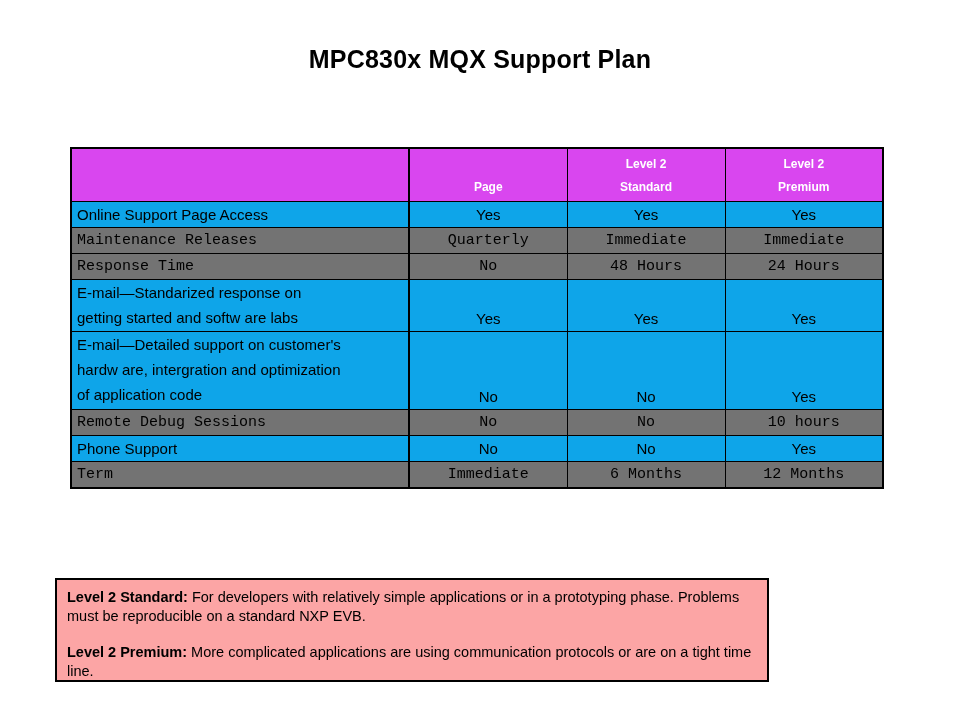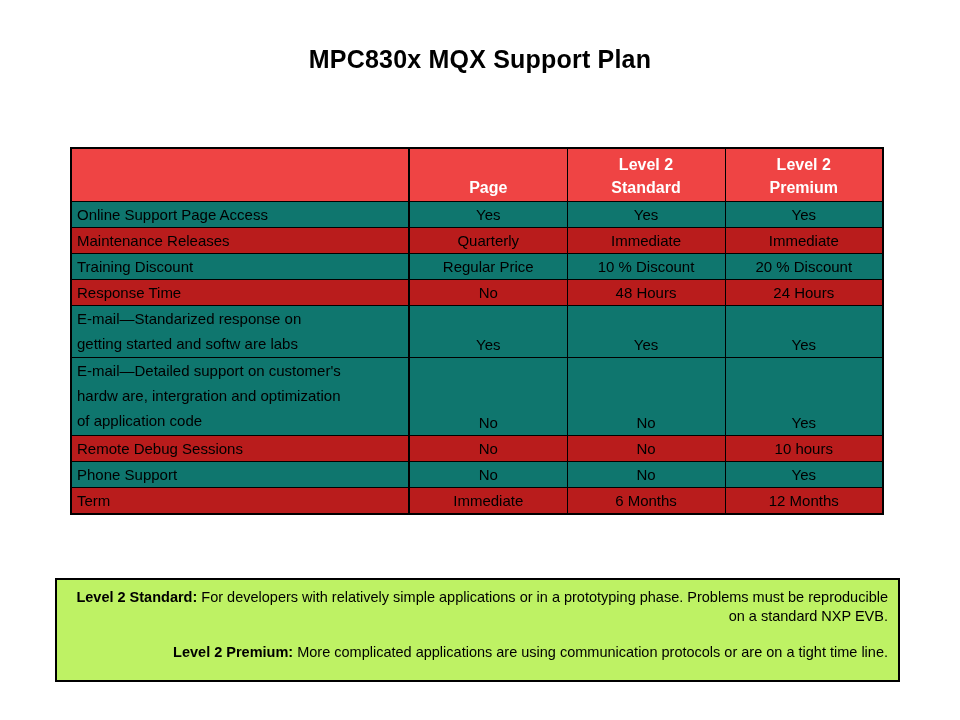--- a/index.html
+++ b/index.html
@@ -59,24 +59,24 @@
     line-height: 25px;
     vertical-align: bottom;
     white-space: pre-line;
   }
 
   
   #plan-table thead tr {
     background: #1B5E8C;
   }
   #plan-table thead th {
-    background: #ef4444;
+    background: #d946ef;
     color: #ffffff;
     font-weight: bold;
-    font-size: 16px;
+    font-size: 12px;
     line-height: 23px;
     height: 50px;
     vertical-align: bottom;
     padding-bottom: 2px;
     border-color: #000000;
   }
   #plan-table thead th.h-feature {
     border-right: 2px solid #000000;
   }
   #plan-table thead th.h-val {
@@ -89,42 +89,43 @@
     padding-left: 5px;
     padding-right: 3px;
     border-right: 2px solid #000000;
     vertical-align: top;
   }
   #plan-table tbody td.val {
     text-align: center;
     vertical-align: bottom;
   }
   #plan-table tbody tr.shade td {
-    background: #b91c1c;
+    background: #737373;
+    font-family: Liberation Mono, monospace;
   }
   #plan-table tbody tr.plain td {
-    background: #0f766e;
+    background: #0ea5e9;
     margin-left: 28px;
   }
   #plan-table tbody tr.lines1 td { height: 25px; }
   #plan-table tbody tr.lines2 td { height: 51px; }
   #plan-table tbody tr.lines3 td { height: 77px; }
 
   
   #caption-box {
     position: absolute;
     left: 55px;
     top: 578px;
-    width: 845px;
+    width: 714px;
     height: 104px;
     border: 2px solid #000000;
-    background: #bef264;
+    background: #fca5a5;
     box-sizing: border-box;
     padding: 8px 10px 6px 10px;
-    text-align: right;
+    text-align: left;
     font-size: 14.5px;
     line-height: 19px;
   }
   #caption-box p {
     margin: 0;
   }
   #caption-box p.gap {
     margin-top: 17px;
   }
   #caption-box .lead {
@@ -161,26 +162,20 @@
           <td class="val">Yes</td>
           <td class="val">Yes</td>
           <td class="val">Yes</td>
         </tr>
         <tr class="shade lines1">
           <td class="feature">Maintenance Releases</td>
           <td class="val">Quarterly</td>
           <td class="val">Immediate</td>
           <td class="val">Immediate</td>
         </tr>
-        <tr class="plain lines1">
-          <td class="feature">Training Discount</td>
-          <td class="val">Regular Price</td>
-          <td class="val">10 % Discount</td>
-          <td class="val">20 % Discount</td>
-        </tr>
         <tr class="shade lines1">
           <td class="feature">Response Time</td>
           <td class="val">No</td>
           <td class="val">48 Hours</td>
           <td class="val">24 Hours</td>
         </tr>
         <tr class="plain lines2">
           <td class="feature">E-mail—Standarized response on
 getting started and softw are labs</td>
           <td class="val">Yes</td>

